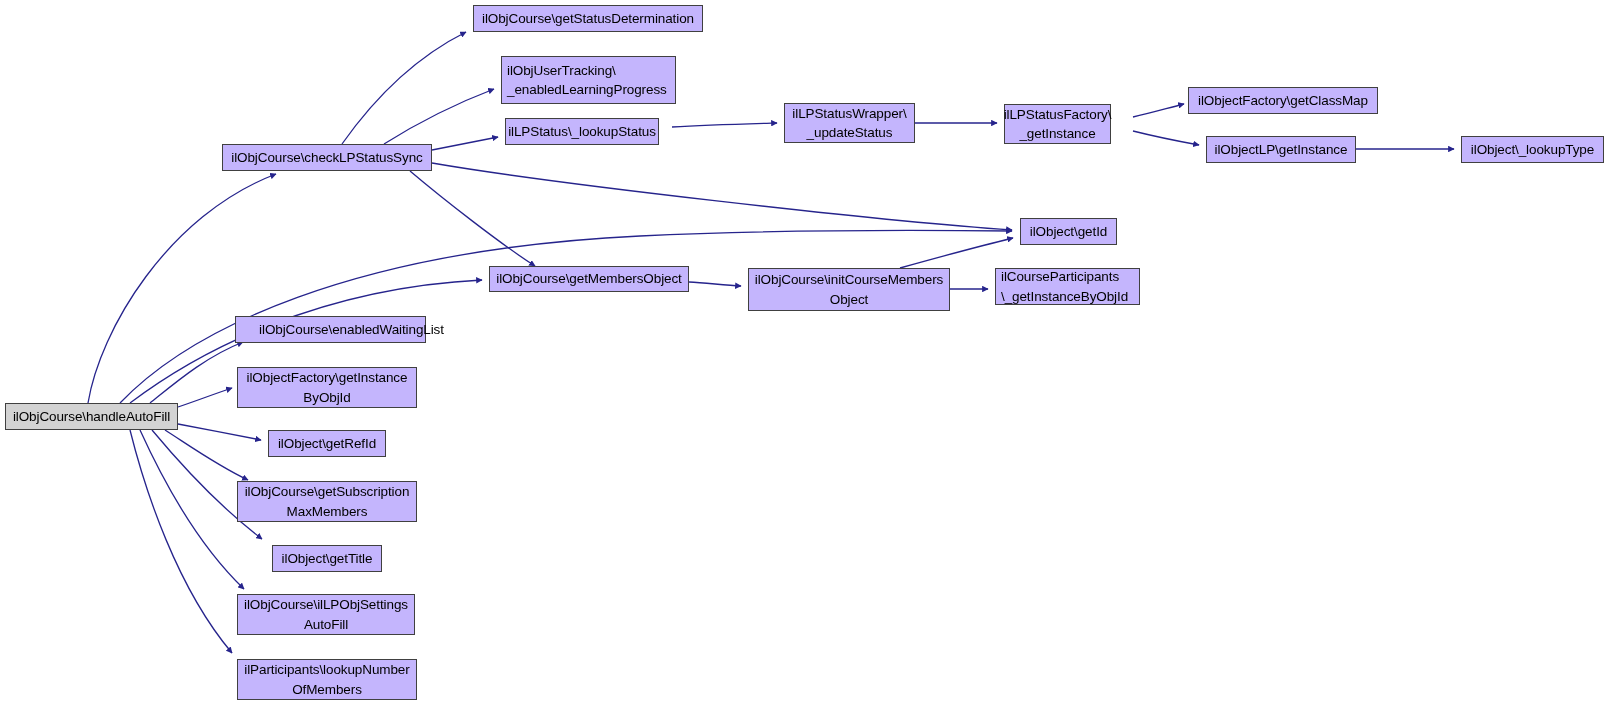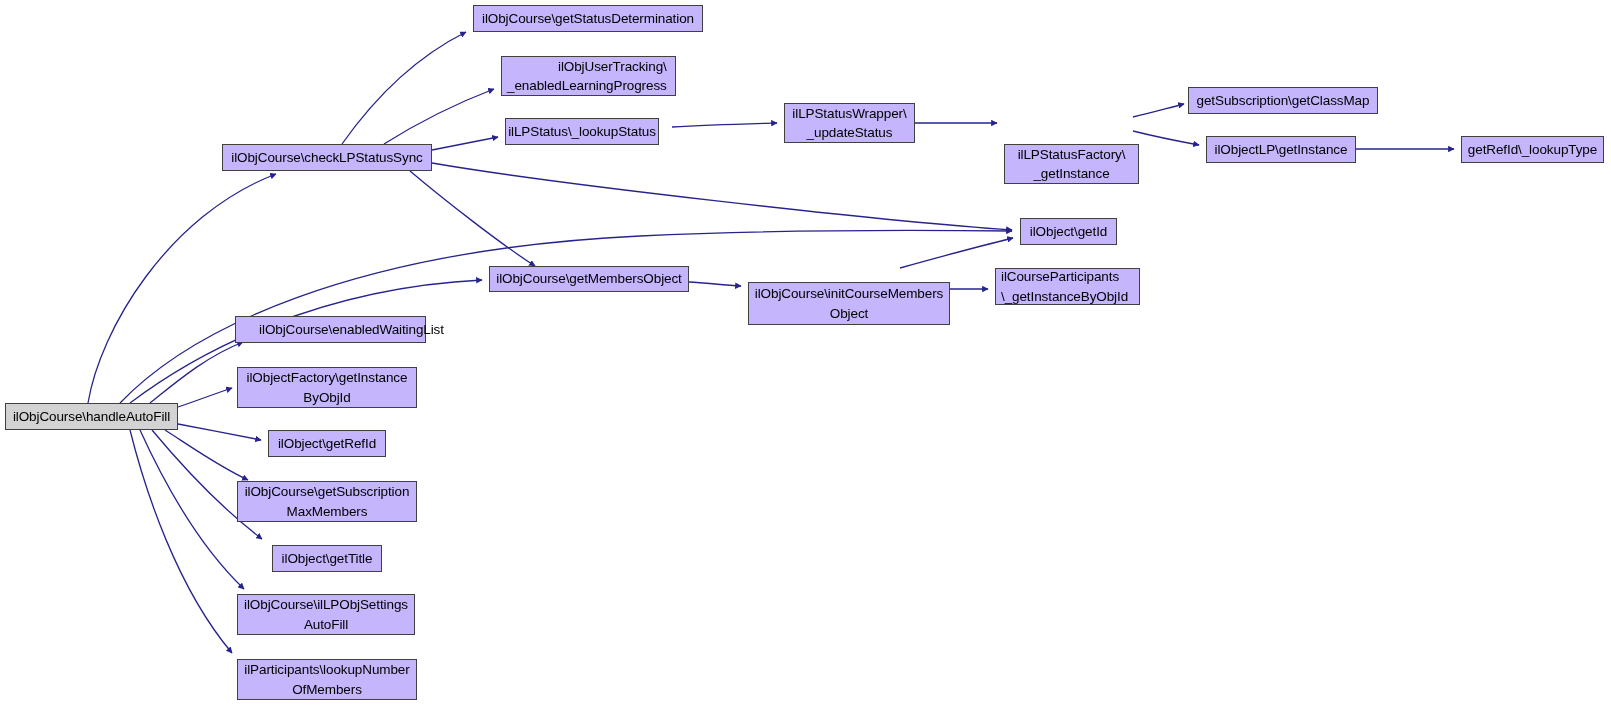--- a/index.html
+++ b/index.html
@@ -86,33 +86,33 @@
         <path d="M 1356,149 C 1390,149 1423,149 1454,149" fill="none" stroke="#26248c" stroke-width="1.3" marker-end="url(#arrow)"></path>
         <path d="M 689,282 C 706,283 724,285 741,286" fill="none" stroke="#26248c" stroke-width="1.3" marker-end="url(#arrow)"></path>
         <path d="M 900,268 C 936,258 980,246 1013,238" fill="none" stroke="#26248c" stroke-width="1.3" marker-end="url(#arrow)"></path>
         <path d="M 950,289 C 962,289 976,289 988,289" fill="none" stroke="#26248c" stroke-width="1.3" marker-end="url(#arrow)"></path>
       </g>
   </svg>
   <div id="node-layer">
       <div class="node root" style="left: 5px; top: 403px; width: 173px; height: 27px;"><span class="label">ilObjCourse\handleAutoFill</span></div>
       <div class="node" style="left: 222px; top: 144px; width: 210px; height: 27px;"><span class="label">ilObjCourse\checkLPStatusSync</span></div>
       <div class="node" style="left: 473px; top: 5px; width: 230px; height: 27px;"><span class="label">ilObjCourse\getStatusDetermination</span></div>
-      <div class="node align-left" style="left: 501px; top: 56px; width: 175px; height: 40px; text-align: right;"><span class="label">ilObjUserTracking\
+      <div class="node align-left" style="left: 501px; top: 56px; width: 175px; height: 48px;"><span class="label">ilObjUserTracking\
 _enabledLearningProgress</span></div>
       <div class="node" style="left: 505px; top: 118px; width: 154px; height: 27px;"><span class="label">ilLPStatus\_lookupStatus</span></div>
       <div class="node" style="left: 784px; top: 103px; width: 131px; height: 40px;"><span class="label">ilLPStatusWrapper\
 _updateStatus</span></div>
-      <div class="node" style="left: 1004px; top: 104px; width: 135px; height: 40px; margin-top: 40px;"><span class="label">ilLPStatusFactory\
+      <div class="node" style="left: 1004px; top: 104px; width: 107px; height: 40px;"><span class="label">ilLPStatusFactory\
 _getInstance</span></div>
-      <div class="node" style="left: 1188px; top: 87px; width: 190px; height: 27px;"><span class="label">getSubscription\getClassMap</span></div>
+      <div class="node" style="left: 1188px; top: 87px; width: 190px; height: 27px;"><span class="label">ilObjectFactory\getClassMap</span></div>
       <div class="node" style="left: 1206px; top: 136px; width: 150px; height: 27px;"><span class="label">ilObjectLP\getInstance</span></div>
-      <div class="node" style="left: 1461px; top: 136px; width: 143px; height: 27px;"><span class="label">getRefId\_lookupType</span></div>
+      <div class="node" style="left: 1461px; top: 136px; width: 143px; height: 27px;"><span class="label">ilObject\_lookupType</span></div>
       <div class="node" style="left: 1020px; top: 218px; width: 97px; height: 27px;"><span class="label">ilObject\getId</span></div>
       <div class="node" style="left: 489px; top: 266px; width: 200px; height: 26px;"><span class="label">ilObjCourse\getMembersObject</span></div>
-      <div class="node" style="left: 748px; top: 268px; width: 202px; height: 43px; margin-top: 14px;"><span class="label">ilObjCourse\initCourseMembers
+      <div class="node" style="left: 748px; top: 268px; width: 202px; height: 43px;"><span class="label">ilObjCourse\initCourseMembers
 Object</span></div>
       <div class="node align-left" style="left: 995px; top: 268px; width: 145px; height: 37px;"><span class="label">ilCourseParticipants
 \_getInstanceByObjId</span></div>
       <div class="node" style="left: 235px; top: 316px; width: 191px; height: 27px; padding-left: 42px;"><span class="label">ilObjCourse\enabledWaitingList</span></div>
       <div class="node" style="left: 237px; top: 367px; width: 180px; height: 41px;"><span class="label">ilObjectFactory\getInstance
 ByObjId</span></div>
       <div class="node" style="left: 268px; top: 430px; width: 118px; height: 27px;"><span class="label">ilObject\getRefId</span></div>
       <div class="node" style="left: 237px; top: 481px; width: 180px; height: 41px;"><span class="label">ilObjCourse\getSubscription
 MaxMembers</span></div>
       <div class="node" style="left: 272px; top: 545px; width: 110px; height: 27px;"><span class="label">ilObject\getTitle</span></div>

